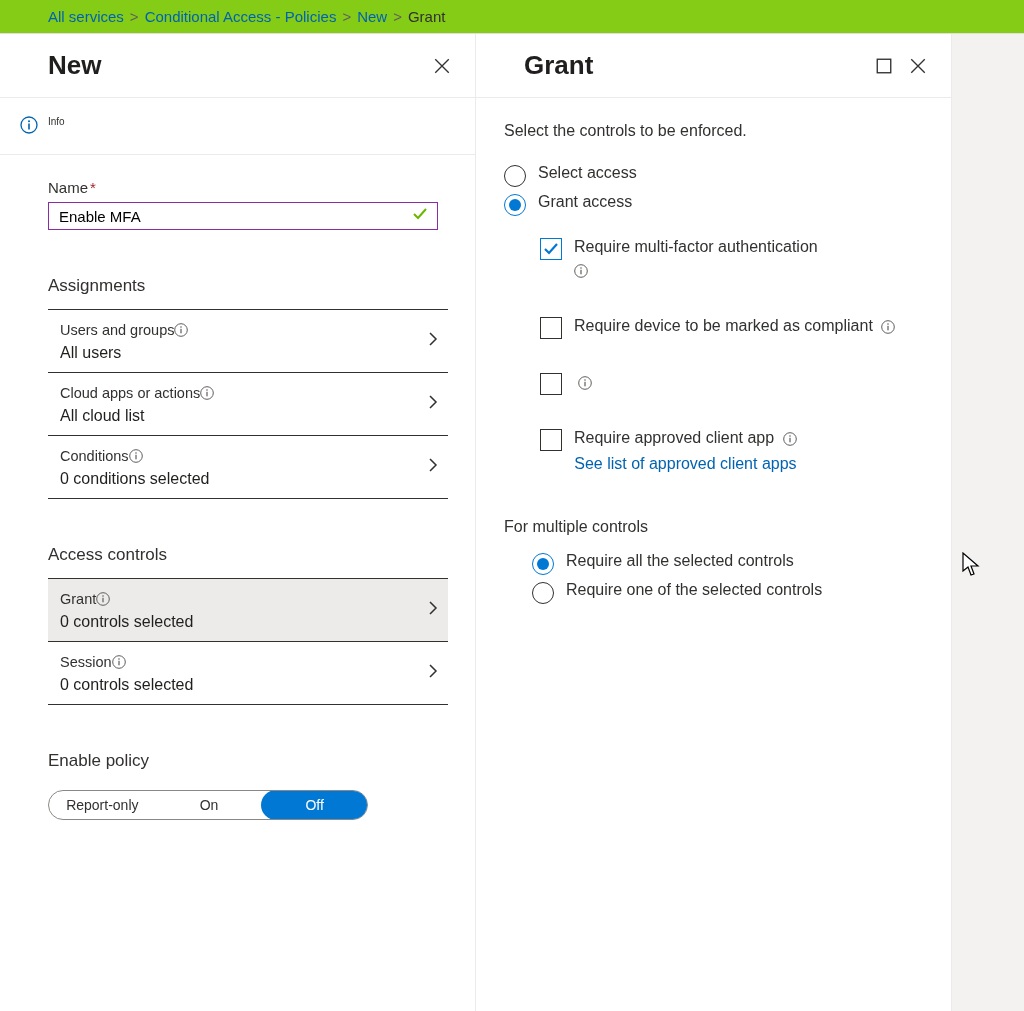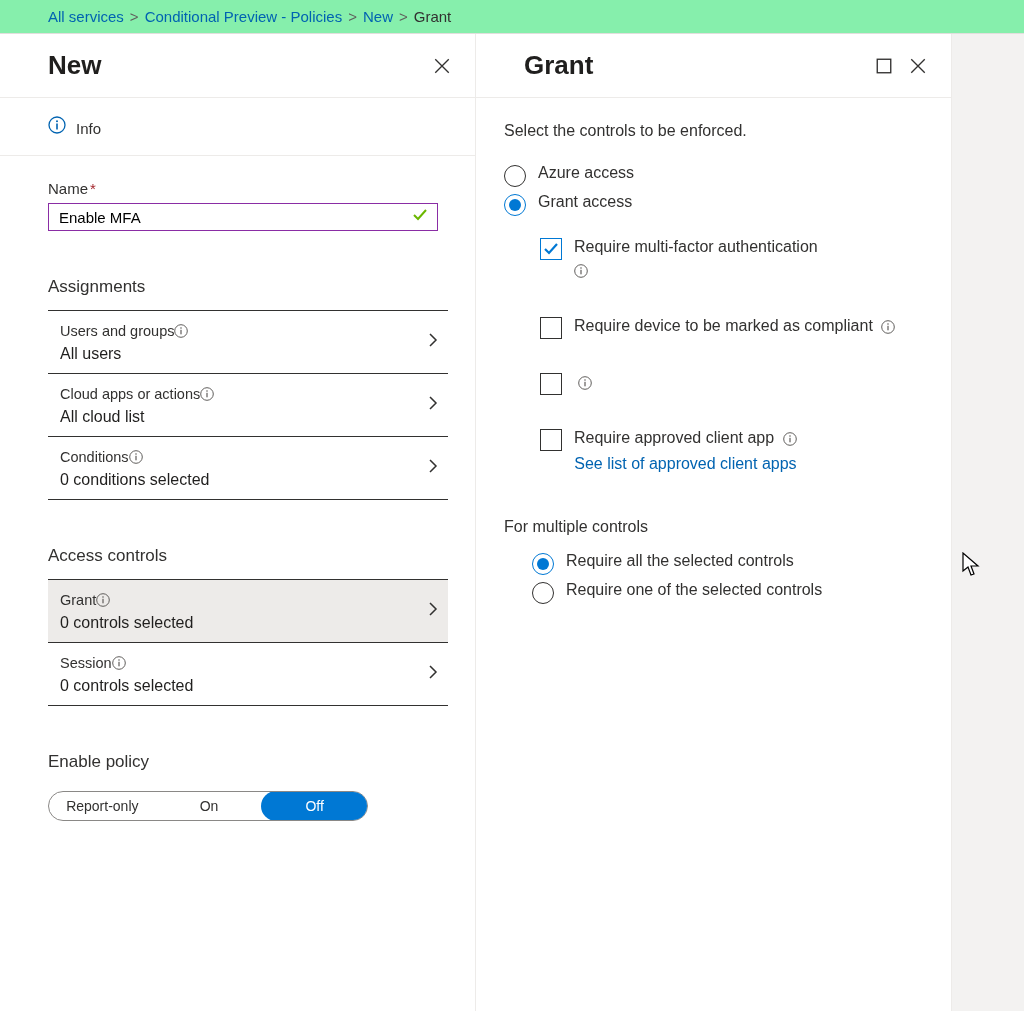--- a/index.html
+++ b/index.html
@@ -1,38 +1,38 @@
 <!DOCTYPE html>
 <html><head>
 <meta charset="utf-8">
 <style>
   * { box-sizing: border-box; margin: 0; padding: 0; }
   html, body { width: 1024px; height: 1011px; font-family: "Segoe UI", Arial, sans-serif; color: #323130; background: #fff; }
   body { display: flex; flex-direction: column; overflow: hidden; }
 
   
-  .breadcrumb { height: 34px; display: flex; align-items: center; gap: 6px; padding: 0 12px 0 48px; font-size: 15px; border-bottom: 1px solid #e1dfdd; background:#86efac; }
+  .breadcrumb { height: 34px; display: flex; align-items: center; gap: 6px; padding: 0 12px 0 48px; font-size: 15px; border-bottom: 1px solid #e1dfdd; background:#84cc16; }
   .breadcrumb a { color: #0063B1; cursor: pointer; }
   .breadcrumb .chev { color: #605e5c; }
   .breadcrumb .current { color: #323130; }
 
   .panels { flex: 1; display: flex; min-height: 0; }
 
   .panel { background: #fff; border-right: 1px solid #edebe9; display: flex; flex-direction: column; min-height: 0; }
   .panel-left { width: 476px; }
   .panel-right { width: 476px; }
   .panel-rest { flex:1; background:#f3f2f1; border-right: none; }
 
   .panel-header { display: flex; align-items: center; justify-content: space-between; padding: 16px 24px 16px 48px; border-bottom: 1px solid #edebe9; }
   .panel-header h1 { font-size: 26px; font-weight: 600; color:#201f1e; }
   .panel-header .actions { display:flex; gap: 16px; align-items:center; }
   .icon-btn { width: 18px; height: 18px; cursor: pointer; display:inline-flex; align-items:center; justify-content:center; }
   .icon-btn svg { width: 100%; height: 100%; stroke: #323130; stroke-width: 1.2; fill: none; }
 
-  .info-bar { display:flex; align-items:flex-end; gap:10px; padding: 18px 48px; color:#323130; font-size:15px; border-bottom: 1px solid #edebe9; }
+  .info-bar { display:flex; align-items:flex-start; gap:10px; padding: 18px 20px; color:#323130; font-size:10px; border-bottom: 1px solid #edebe9; }
   .info-bar svg { width:18px; height:18px; }
 
   .panel-body { padding: 12px 36px 24px 48px; overflow:auto; }
 
   .field-label { font-size: 15px; margin-top: 12px; margin-bottom: 6px; }
   .req { color: #a4262c; margin-left:2px; }
 
   .text-input-wrap { position:relative; width: 390px; }
   .text-input { width: 100%; height: 28px; border: 1px solid #8a2da5; padding: 4px 32px 4px 10px; font-size: 15px; outline: none; }
   .valid-mark { position:absolute; right:10px; top:50%; transform:translateY(-50%); }
@@ -78,21 +78,21 @@
   .cursor { position:fixed; pointer-events:none; }
 
   .sub-heading { font-size:16px; margin-top: 44px; margin-bottom: 16px; }
 </style>
 </head>
 <body>
 
 <div class="breadcrumb">
   <a>All services</a>
   <span class="chev">&gt;</span>
-  <a>Conditional Preview - Policies</a>
+  <a>Conditional Access - Policies</a>
   <span class="chev">&gt;</span>
   <a>New</a>
   <span class="chev">&gt;</span>
   <span class="current">Grant</span>
 </div>
 
 <div class="panels">
 
   <div class="panel panel-left">
     <div class="panel-header">
@@ -243,21 +243,21 @@
             </svg>
         </span>
       </div>
     </div>
 
     <div class="right-body">
       <div class="lead">Select the controls to be enforced.</div>
 
       <div class="radio-row">
         <span class="radio"></span>
-        <span>Azure access</span>
+        <span>Select access</span>
       </div>
       <div class="radio-row">
         <span class="radio checked"></span>
         <span>Grant access</span>
       </div>
 
       <div class="check-group">
         <div class="check-item">
           <span class="checkbox checked">
               <svg viewBox="0 0 16 16">

